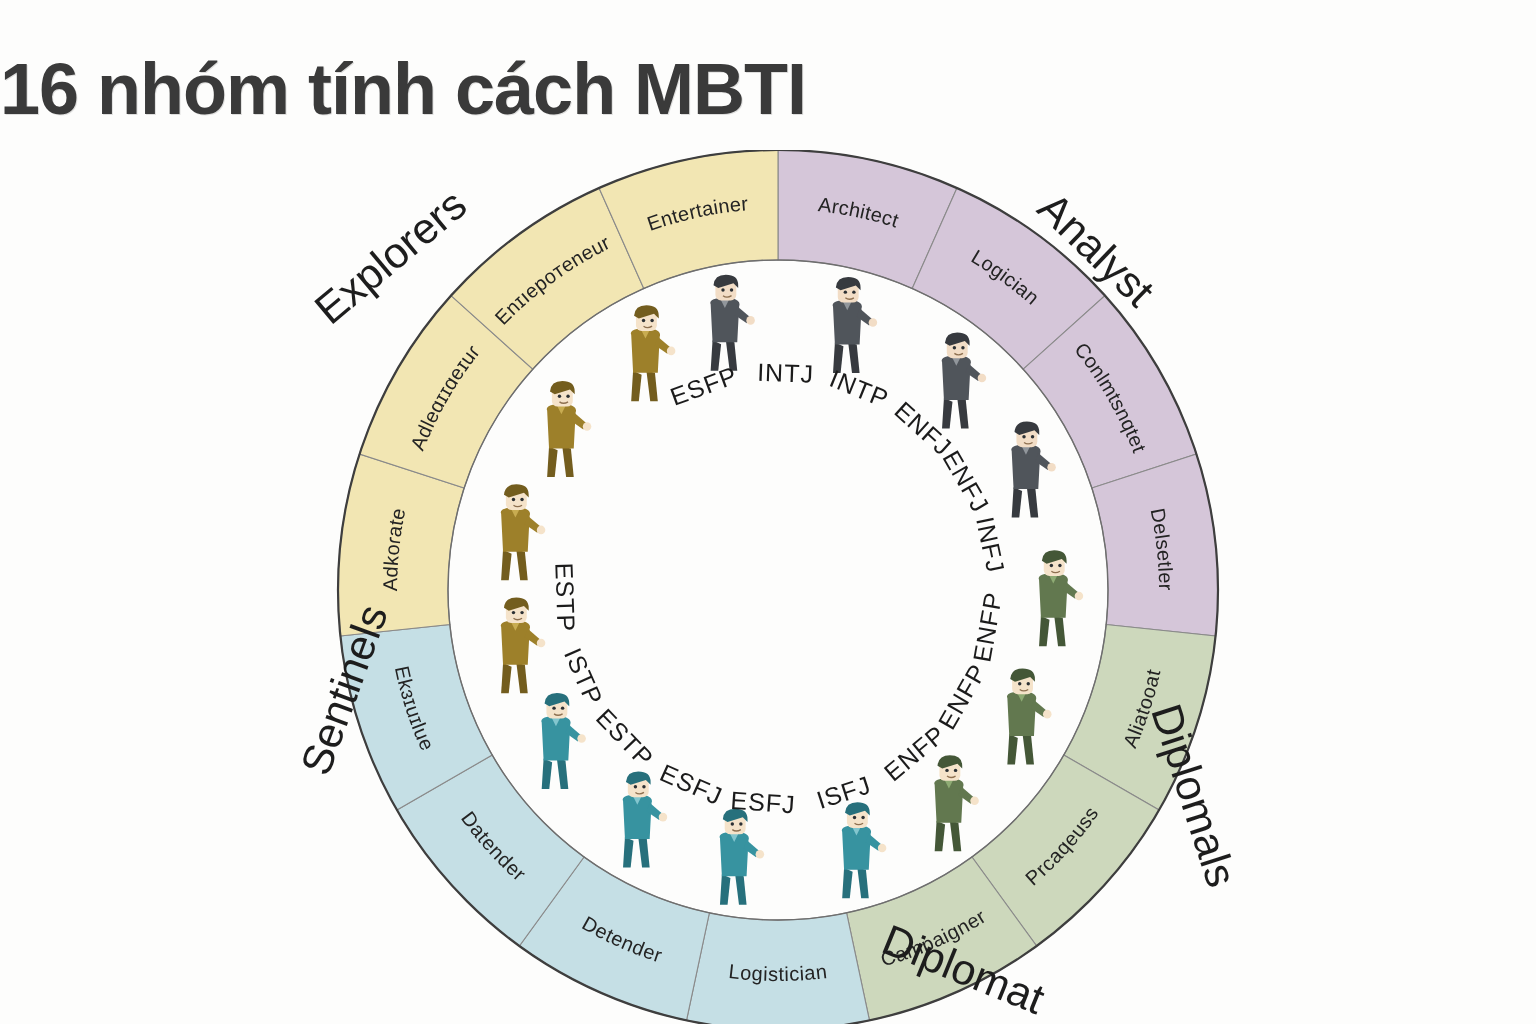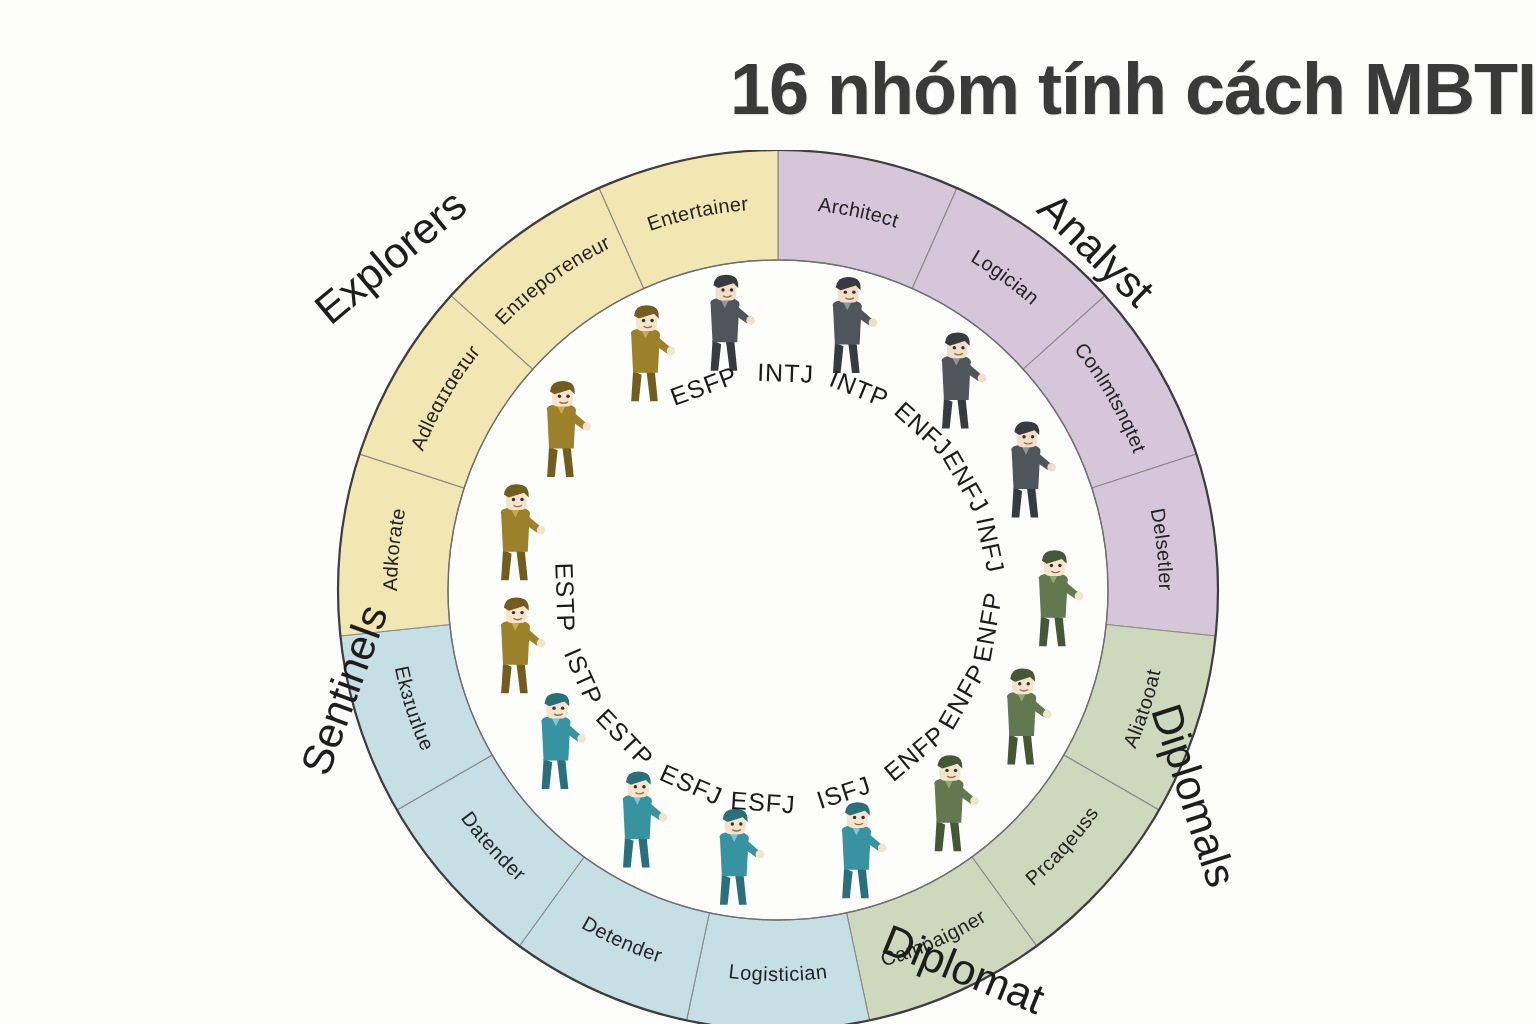--- a/index.html
+++ b/index.html
@@ -6,21 +6,21 @@
   html,body { width:1536px; height:1024px; }
   body {
     background:#fdfdfc;
     font-family:"Liberation Sans", sans-serif;
     overflow:hidden;
     position:relative;
   }
   #title {
     position:absolute;
     top:48px; left:0; width:100%;
-    text-align:right;
+    text-align:left;
     font-size:72px;
     font-weight:bold;
     color:#3a3a3a;
     letter-spacing:-1px;
     text-shadow:1px 1px 0 rgba(0,0,0,0.12);
   }
   #wheel-wrap {
     position:absolute;
     left:278px; top:150px;
     width:1000px; height:880px;

